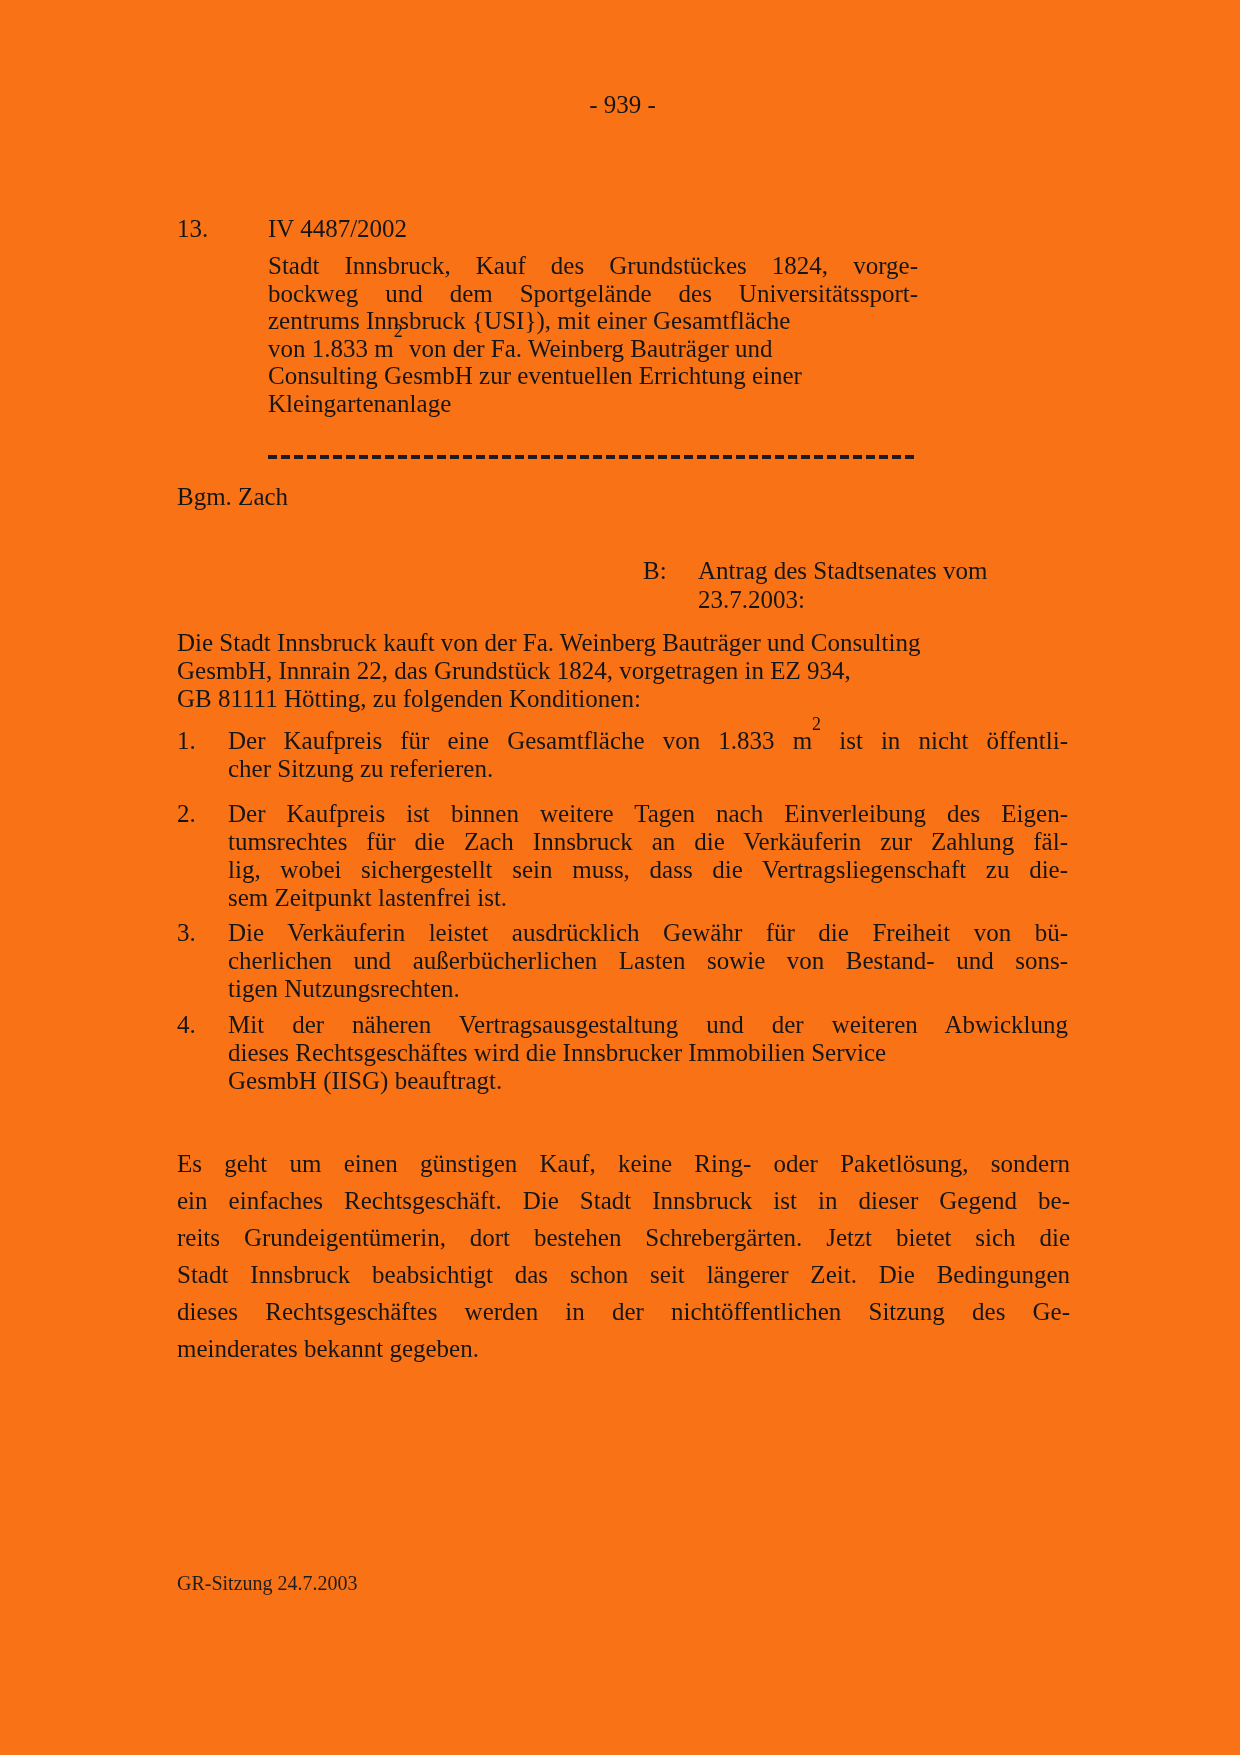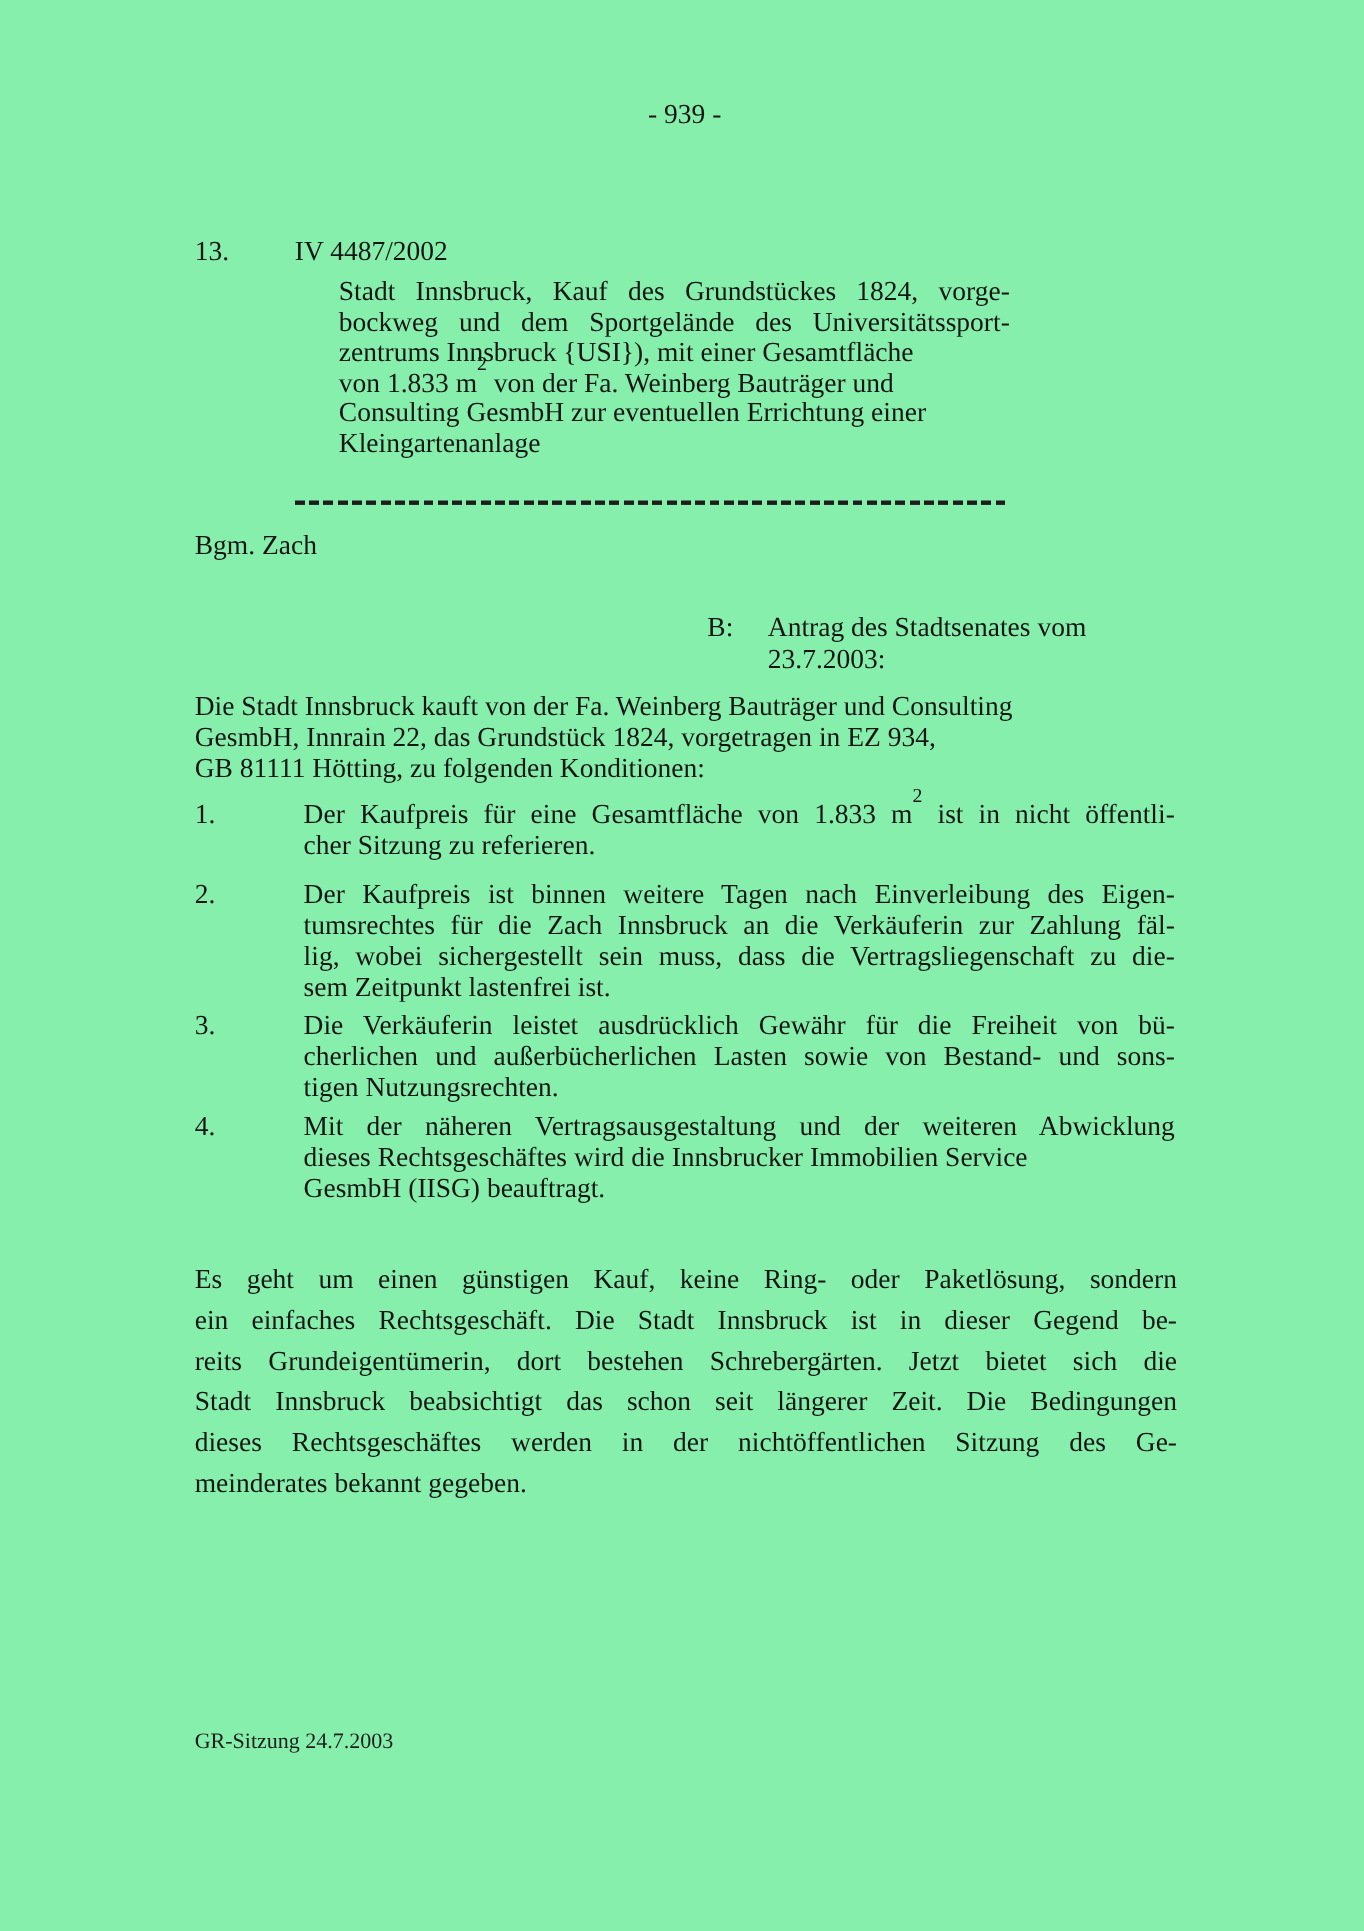--- a/index.html
+++ b/index.html
@@ -1,48 +1,48 @@
 <!DOCTYPE html>
 <html><head>
 <meta charset="utf-8">
 <style>
   html,body{margin:0;padding:0;background:#ffffff;}
   .page{
     position:relative;
     width:1240px;height:1755px;
-    background:#86efac;
+    background:#f97316;
     color:#161616;
     font-family:"Liberation Serif","DejaVu Serif",serif;
     font-size:25px;
     overflow:hidden;
   }
   .abs{position:absolute;}
   .line{line-height:28px;white-space:normal;}
   
   .j{text-align:justify;text-align-last:justify;}
   .page-number{
     left:177px;top:90px;width:891px;
     text-align:center;line-height:30px;
   }
   .agenda-number{left:177px;top:214px;line-height:30px;}
   .agenda-ref{left:268px;top:214px;line-height:30px;}
   .subject{left:268px;top:252px;width:650px;}
-  .subject .line{line-height:27.5px;margin-left:40px;}
+  .subject .line{line-height:27.5px;}
   .dashed-sep{
     left:268px;top:455px;width:650px;height:4px;
     background:repeating-linear-gradient(90deg,#1d1d1d 0 9px,transparent 9px 13px);
   }
   .signature{left:177px;top:482px;line-height:30px;}
   .motion-label{left:643px;top:556px;line-height:29px;}
   .motion-text{left:698px;top:556px;width:360px;}
   .motion-text .line{line-height:29px;}
   .intro{left:177px;top:629px;width:893px;}
   .conditions-item{left:177px;width:891px;display:flex;align-items:flex-start;}
   .cond-num{width:51px;flex:0 0 51px;line-height:28px;}
-  .cond-lines{flex:1;min-width:0;margin-left:48px;}
+  .cond-lines{flex:1;min-width:0;}
   .item1{top:727px;}
   .item2{top:800px;}
   .item3{top:919px;}
   .item4{top:1011px;}
   .closing{left:177px;top:1145px;width:893px;}
   .closing .line{line-height:37px;}
   .footer-note{left:177px;top:1572px;font-size:20px;line-height:22px;color:#1e1e1e;}
   sup.sq{font-size:0.72em;position:relative;top:-0.55em;line-height:0;}
 </style>
 </head>

